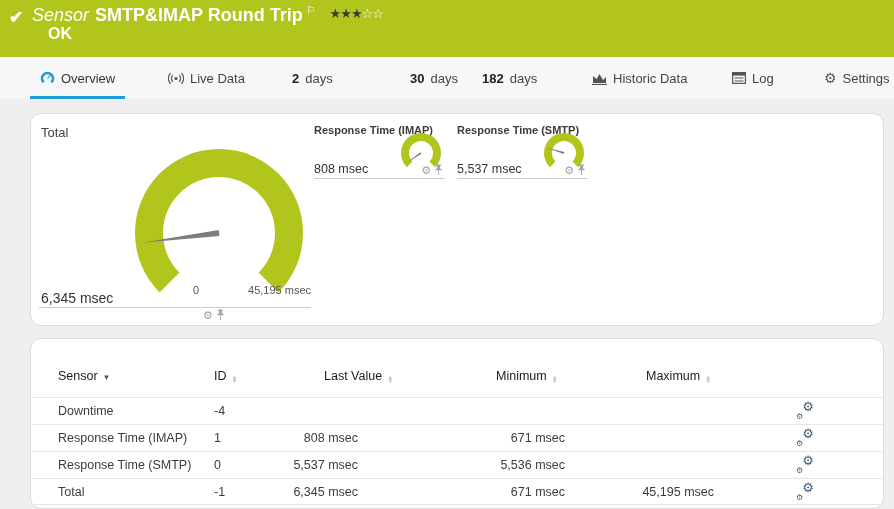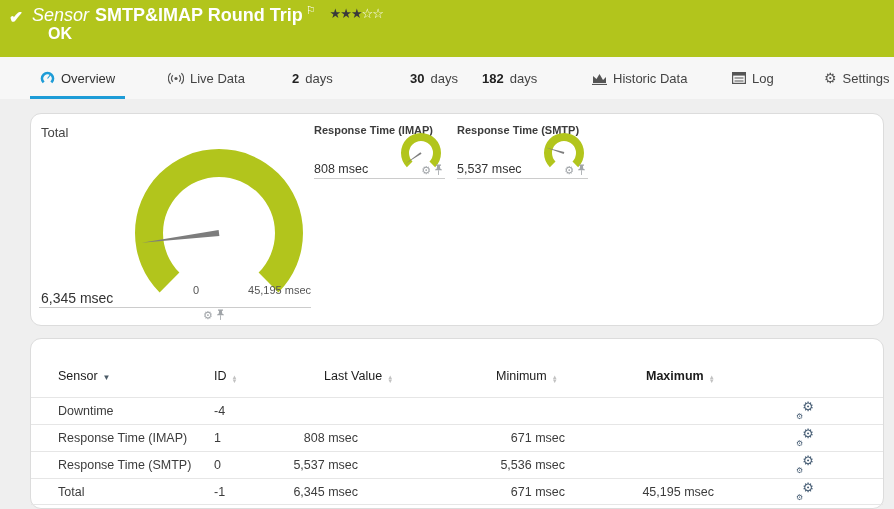--- a/index.html
+++ b/index.html
@@ -58,21 +58,21 @@
   .tile-sm .tlabel { position:absolute; left:0; top:0; font-size:11px; font-weight:bold; color:#3c3c3c; white-space:nowrap; }
   .tile-sm .tvalue { position:absolute; left:0; top:38px; font-size:12.5px; color:#333; }
   .gauge-sm { position:absolute; left:85px; top:7px; width:44px; height:44px; }
   .needle-sm { left:20.5px; bottom:22px; border-left:1.5px solid transparent; border-right:1.5px solid transparent;
                border-bottom:19px solid #7d7d7d; }
   .tile-sm .tile-icons { right:2px; bottom:2px; }
 
   
   .thead { position:relative; height:58px; }
   .hcell { position:absolute; bottom:14px; font-size:12.5px; color:#1c1c1c; cursor:pointer; white-space:nowrap; }
-  .h-ch{left:27px;} .h-id{left:183px;} .h-lv{left:273px;margin-left:20px;} .h-min{left:465px;} .h-max{left:615px;font-weight:bold;}
+  .h-ch{left:27px;} .h-id{left:183px;} .h-lv{left:273px;margin-left:20px;} .h-min{left:465px;} .h-max{left:615px;}
   .sortsel { display:inline-block; margin-left:5px; font-size:8px; color:#4a5a66; }
   .sort { display:inline-flex; flex-direction:column; margin-left:5px; vertical-align:1px; }
   .sort span { font-size:6px; line-height:4px; color:#c2c2c2; }
   .trow { position:relative; height:27px; border-top:1px solid #e6e6e6; font-size:12.5px; color:#3c3c3c; }
   .trow:last-child { border-bottom:1px solid #e6e6e6; }
   .cell { position:absolute; top:0; line-height:26px; white-space:nowrap; }
   .c-ch{left:27px;width:150px;} .c-id{left:183px;width:60px;}
   .c-lv{left:213px;width:114px;text-align:right;}
   .c-min{left:420px;width:114px;text-align:right;}
   .c-max{left:569px;width:114px;text-align:right;}

